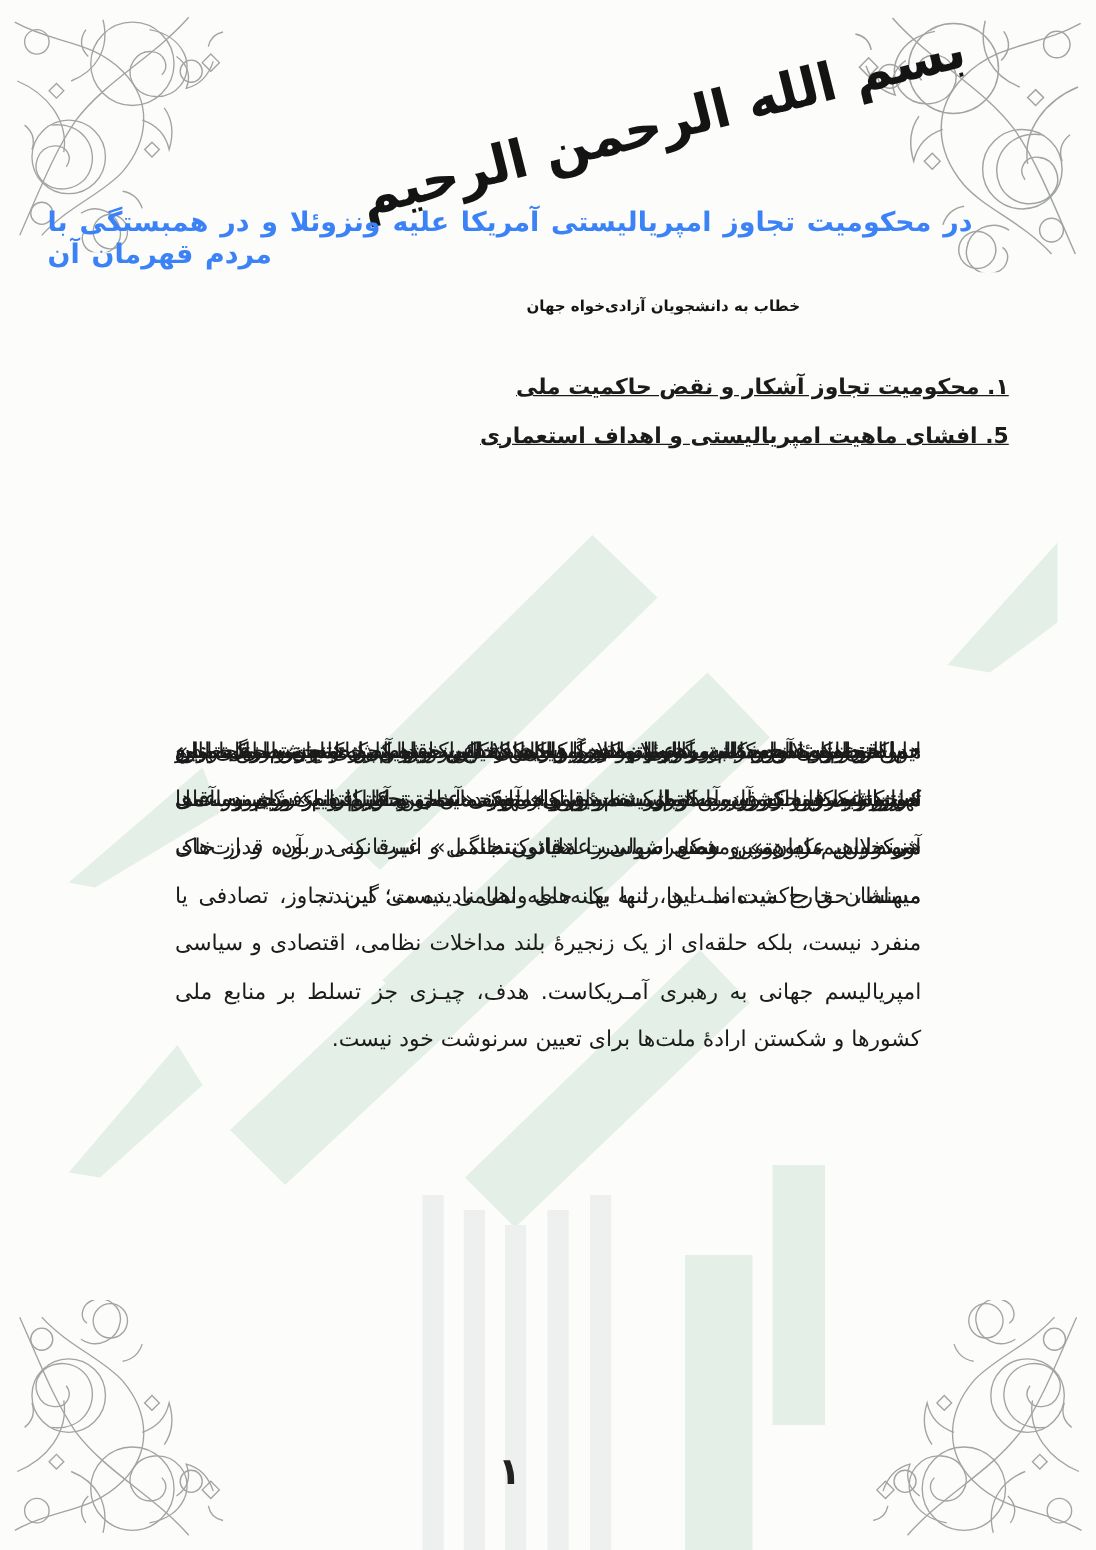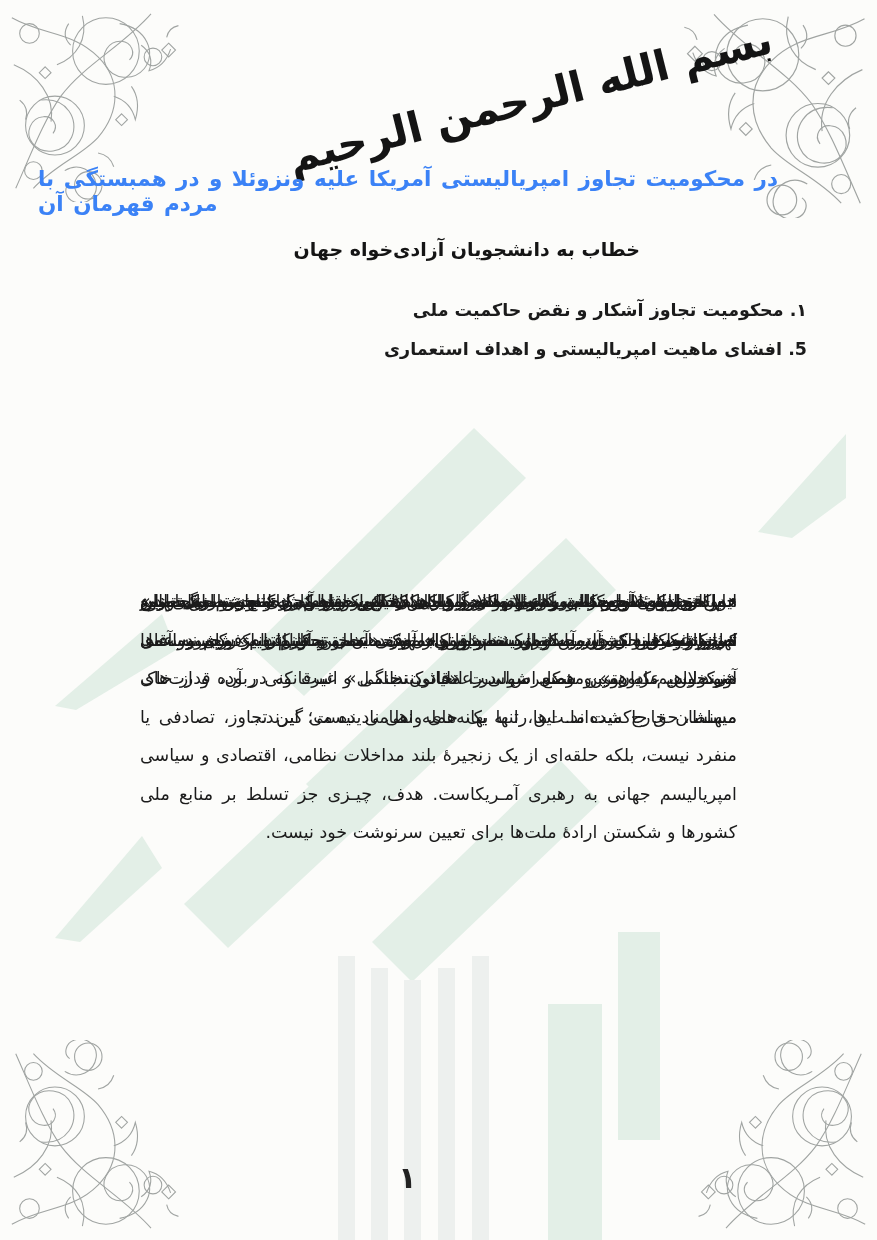--- a/index.html
+++ b/index.html
@@ -36,32 +36,32 @@
     position:absolute;z-index:2;
     top:166px;left:38px;right:38px;
     margin:0;direction:rtl;text-align:left;
     font-size:21.5px;font-weight:bold;color:#3b82f6;
     word-spacing:2px;
   }
   .subtitle{
     position:absolute;z-index:2;
     top:238px;left:0;right:237px;
     margin:0;direction:rtl;text-align:right;
-    font-size:19px;font-weight:bold;color:#151515;
+    font-size:12px;font-weight:bold;color:#151515;
   }
   
   .body{
     position:absolute;z-index:2;
     top:291px;left:70px;right:70px;
     direction:rtl;
     font-size:17.5px;line-height:38.5px;
     text-align:justify;
   }
   .body p{margin:0;}
-  .body p.heading{font-weight:bold;text-align:right;}
+  .body p.heading{font-weight:bold;text-align:right;text-decoration:underline;}
   .bullet{font-weight:bold;padding-left:4px;}
   
   .pagenum{
     position:absolute;z-index:2;
     top:1160px;left:0;right:62px;
     text-align:center;
     font-size:30px;font-weight:bold;color:#222;
   }
 </style>
 </head>

